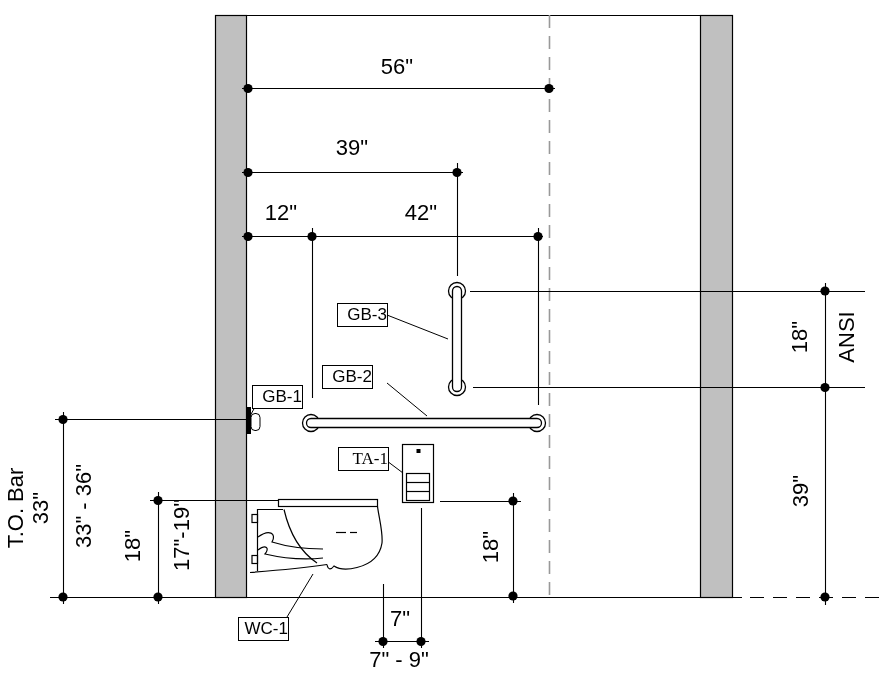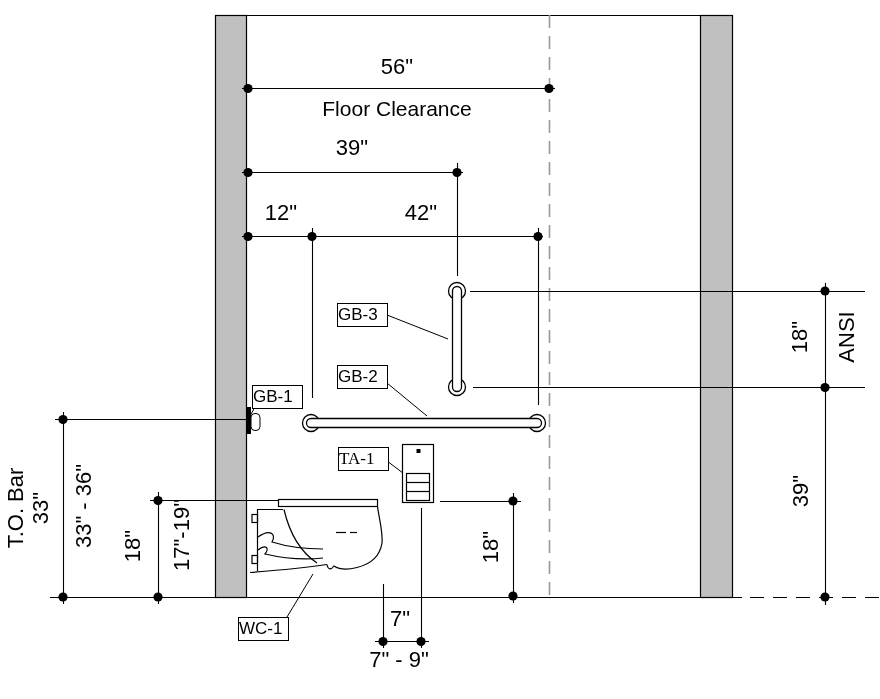--- a/index.html
+++ b/index.html
@@ -17,21 +17,21 @@
     position:absolute; transform:translate(-50%,-50%) rotate(-90deg);
     font-size:22px; white-space:nowrap; line-height:22px;
   }
   .vblock {
     position:absolute; transform:translate(-50%,-50%) rotate(-90deg);
     font-size:22px; white-space:nowrap; text-align:center; line-height:25px;
   }
   .tagbox {
     position:absolute; box-sizing:border-box; width:51px; height:24px;
     border:1.5px solid #000; background:#fff; font-size:17px;
-    text-align:left; line-height:21px;
+    text-align:right; line-height:21px;
   }
 </style>
 </head>
 <body>
 
 <div class="canvas">
 
   <svg width="880" height="699" viewBox="0 0 880 699">
 
     <g stroke="#000" stroke-width="1.2">
@@ -131,38 +131,37 @@
       <path d="M250,572.5 C282,570 310,567 327,564.5"></path>
       <path d="M377.5,506.5 C379,518 383,532 382,543 C380,556 371,564 357,567.5 C349,569.5 340,570 334,566 C331,570 328,570 327,564.5"></path>
       <path d="M258,537 C269,529 277,533 272,542 C288,547 308,549 323,549"></path>
       <path d="M258,550 C266,544 270,548 265,554 C282,558 305,560 323,558"></path>
       <line x1="336" y1="532.5" x2="346" y2="532.5"></line>
       <line x1="350" y1="532.5" x2="357" y2="532.5"></line>
     </g>
   </svg>
 
   <div class="dim" style="left:397px; top:67px;">56"</div>
-  <div class="dim caption" style="left:397px; top:109px;">Floor Clearance</div>
   <div class="dim" style="left:352px; top:148px;">39"</div>
   <div class="dim" style="left:281px; top:213px;">12"</div>
   <div class="dim" style="left:421px; top:213px;">42"</div>
   <div class="dim" style="left:400px; top:619px;">7"</div>
   <div class="dim" style="left:399px; top:660px;">7" - 9"</div>
 
   <div class="vblock" style="left:28px; top:508px;">
     <div>T.O. Bar</div>
     <div>33"</div>
   </div>
   <div class="vdim" style="left:84px; top:506px;">33" - 36"</div>
   <div class="vdim" style="left:133px; top:546px;">18"</div>
   <div class="vdim" style="left:182px; top:535px;">17"-19"</div>
   <div class="vdim" style="left:491px; top:547px;">18"</div>
   <div class="vdim" style="left:800px; top:337px;">18"</div>
   <div class="vdim" style="left:847px; top:337px;">ANSI</div>
   <div class="vdim" style="left:801px; top:491px;">39"</div>
 
   <div class="tagbox" style="left:252px; top:365px;margin-top:20px;">GB-1</div>
-  <div class="tagbox" style="left:337px; top:365px;">GB-2</div>
+  <div class="tagbox" style="left:322px; top:365px;">GB-2</div>
   <div class="tagbox" style="left:337px; top:303px;">GB-3</div>
   <div class="tagbox" style="left:338px; top:447px;font-family:Liberation Serif, serif;">TA-1</div>
   <div class="tagbox" style="left:238px; top:617px;">WC-1</div>
 
 </div>
 
 </body></html>

